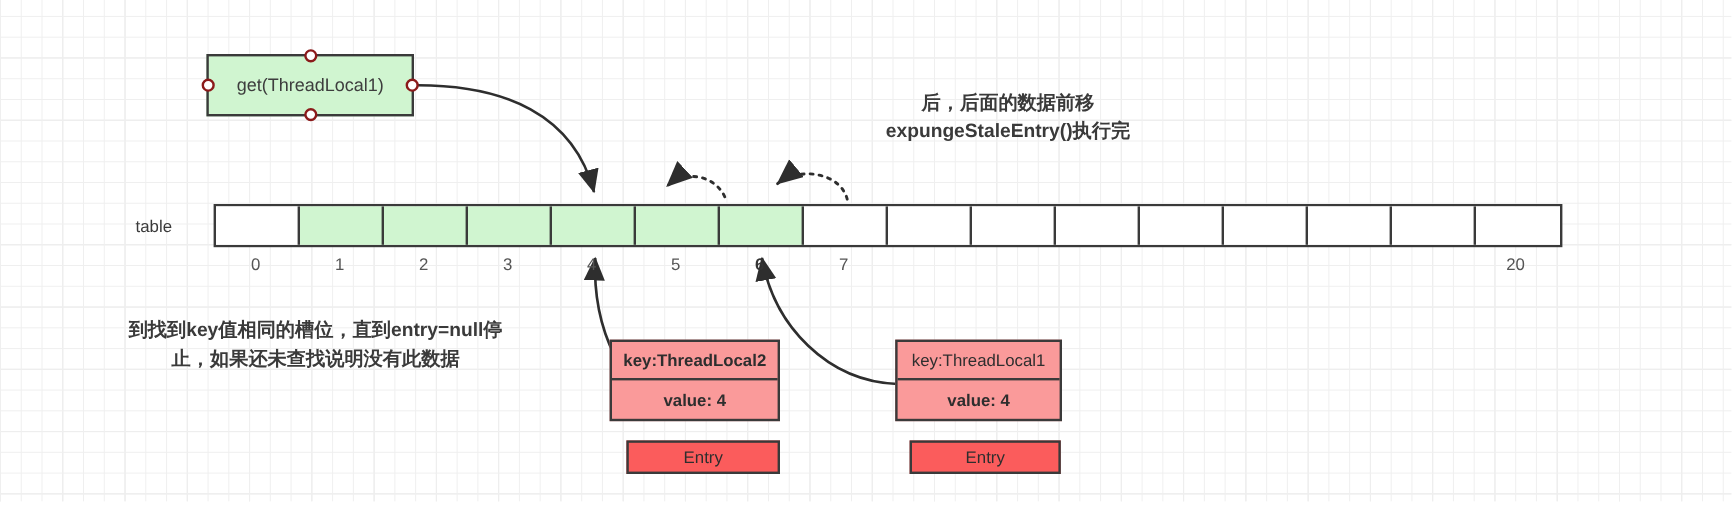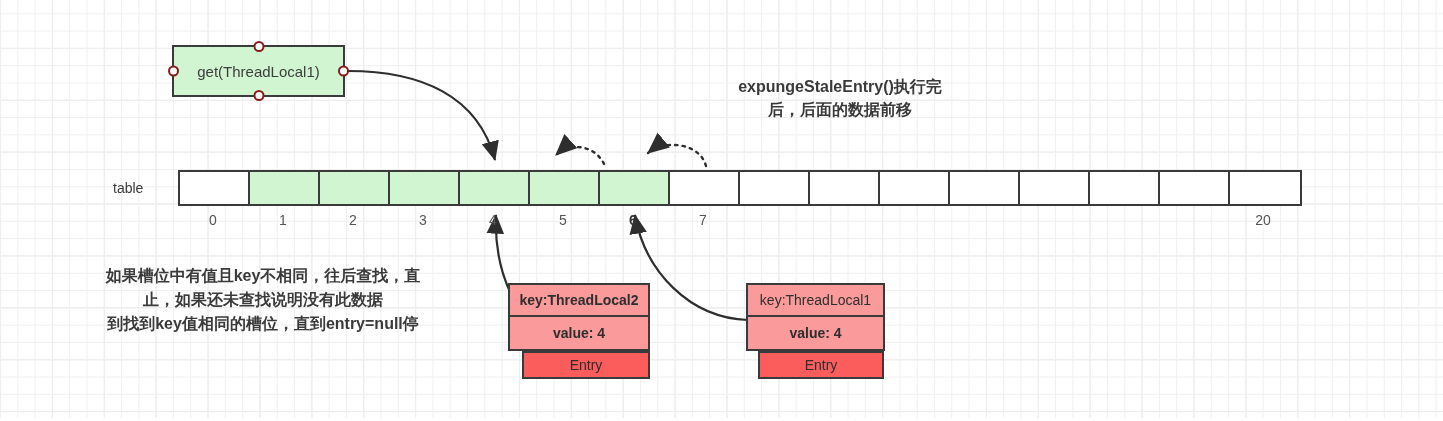--- a/index.html
+++ b/index.html
@@ -154,20 +154,21 @@
     border: 2px solid #3a3a3a;
     box-sizing: border-box;
     height: 28px;
     display: flex;
     align-items: center;
     justify-content: center;
     font-size: 14px;
     color: #2e2e2e;
     margin-left: 14px;
     width: 128px;
+    margin-top: 16px;
   }
   #entry-left  { left: 508px; top: 283px; }
   #entry-left  .entry-top { width: 142px; }
   #entry-right { left: 746px; top: 283px; }
   #entry-right .entry-top { width: 139px; }
   #entry-right .entry-footer { width: 126px; margin-left: 12px; }
 </style>
 </head>
 <body>
 
@@ -196,22 +197,22 @@
 
   <div id="get-box">
     <span class="label">get(ThreadLocal1)</span>
     <span class="port left"></span>
     <span class="port right"></span>
     <span class="port top"></span>
     <span class="port bottom"></span>
   </div>
 
   <div id="headline">
+    <div>后，后面的数据前移</div>
     <div>expungeStaleEntry()执行完</div>
-    <div>后，后面的数据前移</div>
   </div>
 
   <div id="table-label">table</div>
   <div id="table-row">
       <div class="cell"></div>
       <div class="cell filled"></div>
       <div class="cell filled"></div>
       <div class="cell filled"></div>
       <div class="cell filled"></div>
       <div class="cell filled"></div>
@@ -239,23 +240,22 @@
       <div class="idx"></div>
       <div class="idx"></div>
       <div class="idx"></div>
       <div class="idx"></div>
       <div class="idx"></div>
       <div class="idx"></div>
       <div class="idx">20</div>
     </div>
 
   <div id="note-left">
-    <div>如果槽位中有值且key不相同，往后查找，直</div>
+    <div>到找到key值相同的槽位，直到entry=null停</div>
     <div>止，如果还未查找说明没有此数据</div>
-    <div>到找到key值相同的槽位，直到entry=null停</div>
   </div>
 
   <div class="entry-group" id="entry-left">
     <div class="entry-top">
       <div class="entry-cell key-row bold">key:ThreadLocal2</div>
       <div class="entry-cell bold">value: 4</div>
     </div>
     <div class="entry-footer">Entry</div>
   </div>
 

